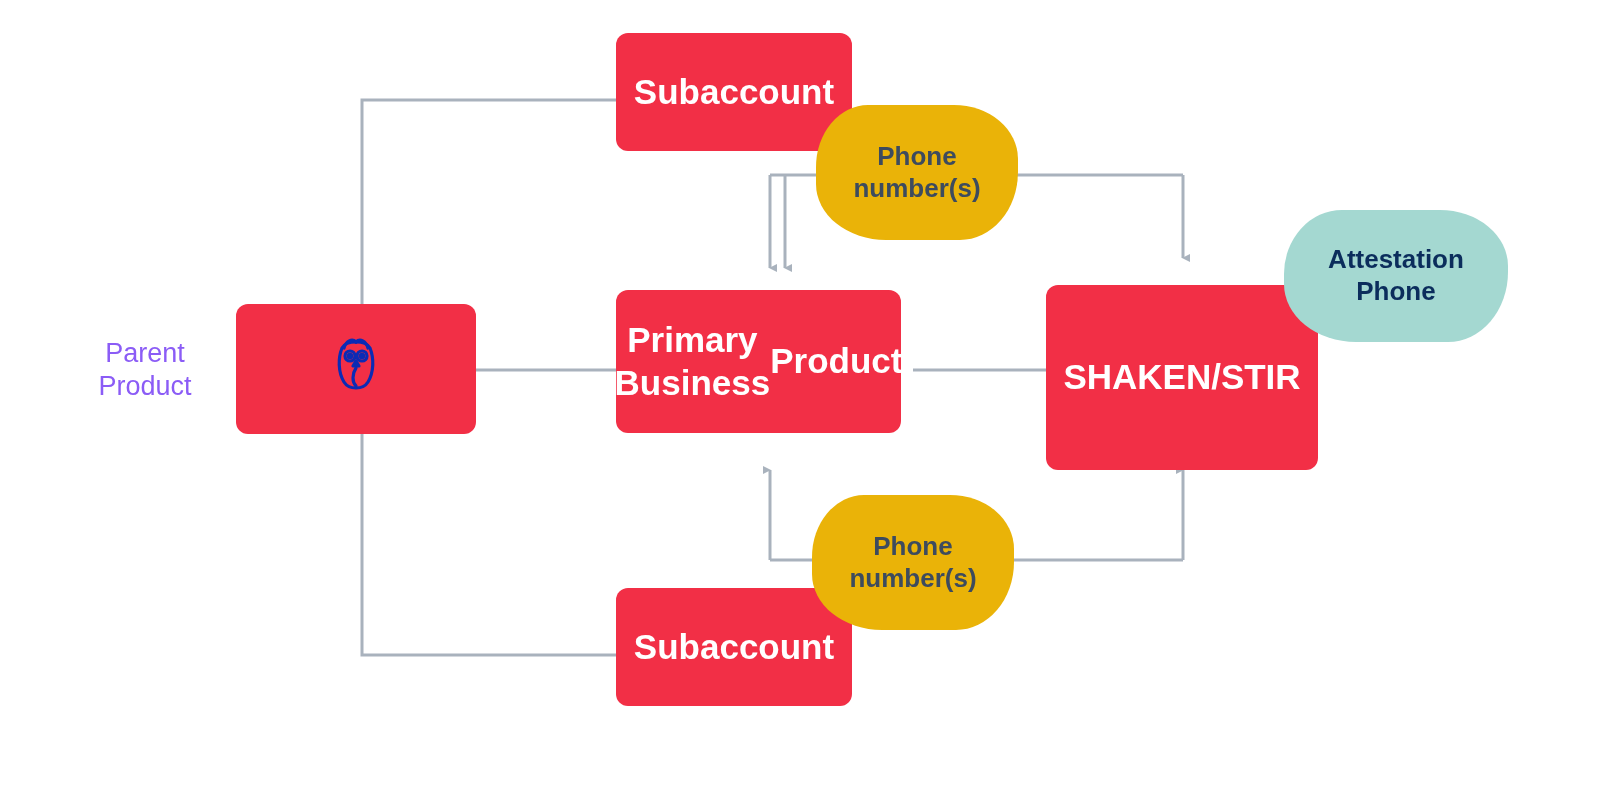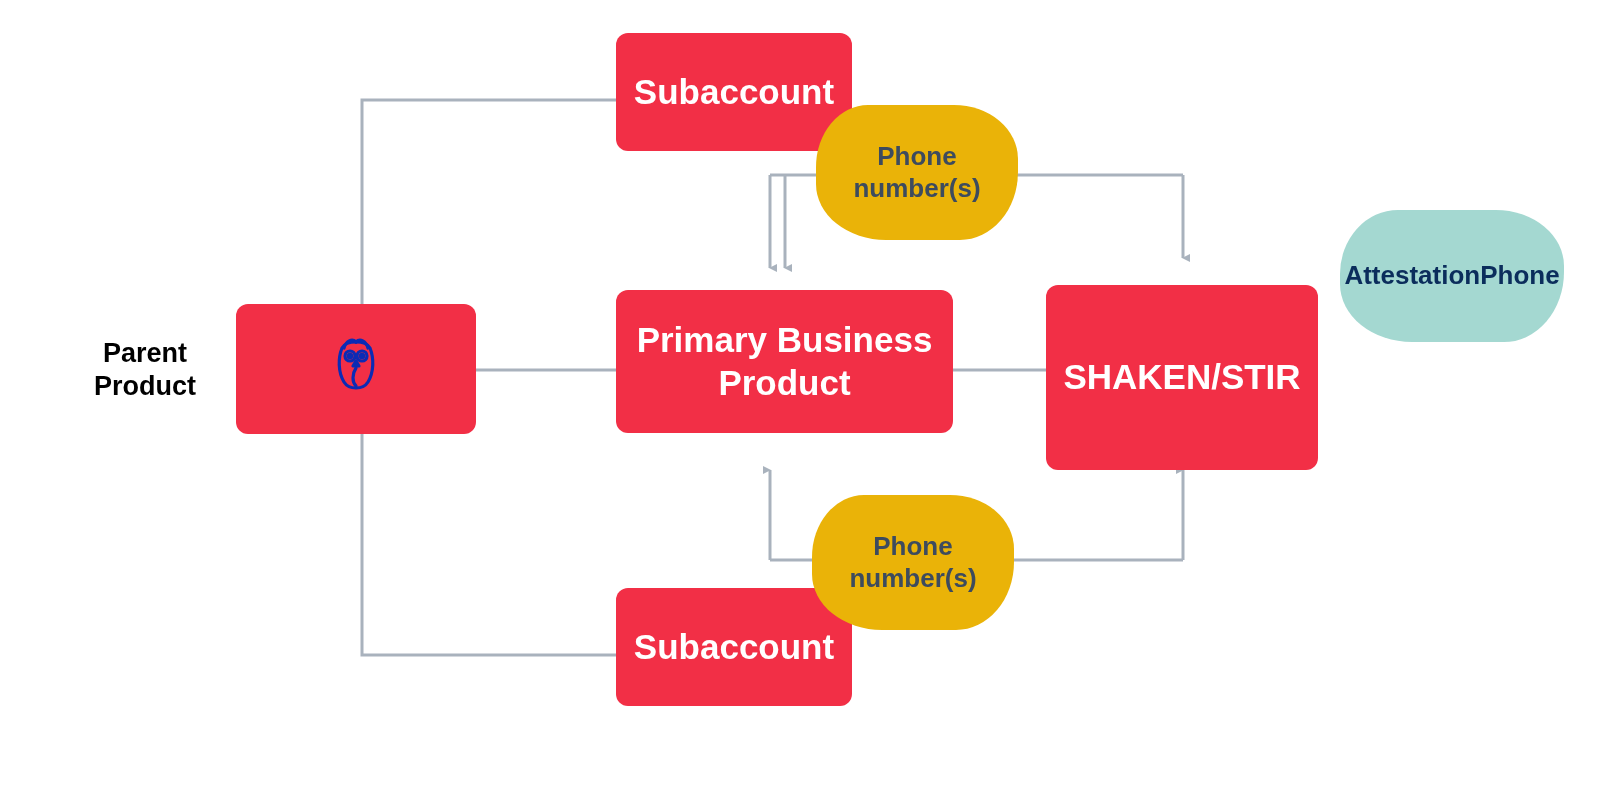--- a/index.html
+++ b/index.html
@@ -48,22 +48,22 @@
     border-radius: 52px 64px 58px 70px / 62px 54px 68px 56px;
   }
   .blob-teal {
     background: #a4d8d1;
     color: #0b2d5c;
     font-weight: bold;
     font-size: 26px;
     border-radius: 58px 68px 60px 72px / 64px 56px 70px 58px;
   }
   .label-plain {
-    color: #000000;
-    font-weight: bold;
+    color: #8b5cf6;
+    font-weight: normal;
     font-size: 27px;
   }
   .owl {
     display: block;
   }
 </style>
 </head>
 <body>
 
 <div id="diagram">
@@ -135,27 +135,27 @@
   <div class="node blob-gray" style="left:816px; top:105px; width:202px; height:135px; flex-direction:column;">
     <span>Phone</span>
     <span>number(s)</span>
   </div>
 
   <div class="node blob-gray" style="left:812px; top:495px; width:202px; height:135px; flex-direction:column;">
     <span>Phone</span>
     <span>number(s)</span>
   </div>
 
-  <div class="node box-red" style="left:616px; top:290px; width:337px; height:143px; flex-direction:column;">
+  <div class="node box-red" style="left:616px; top:290px; width:285px; height:143px; flex-direction:row;">
     <span>Primary Business</span>
     <span>Product</span>
   </div>
 
   <div class="node box-red" style="left:1046px; top:285px; width:272px; height:185px; flex-direction:column;gap:44px;">
     <span>SHAKEN/STIR</span>
   </div>
 
-  <div class="node blob-teal" style="left:1340px; top:210px; width:224px; height:132px; flex-direction:row;">
+  <div class="node blob-teal" style="left:1284px; top:210px; width:224px; height:132px; flex-direction:column;">
     <span>Attestation</span>
     <span>Phone</span>
   </div>
 
 </div>
 
 </body></html>

